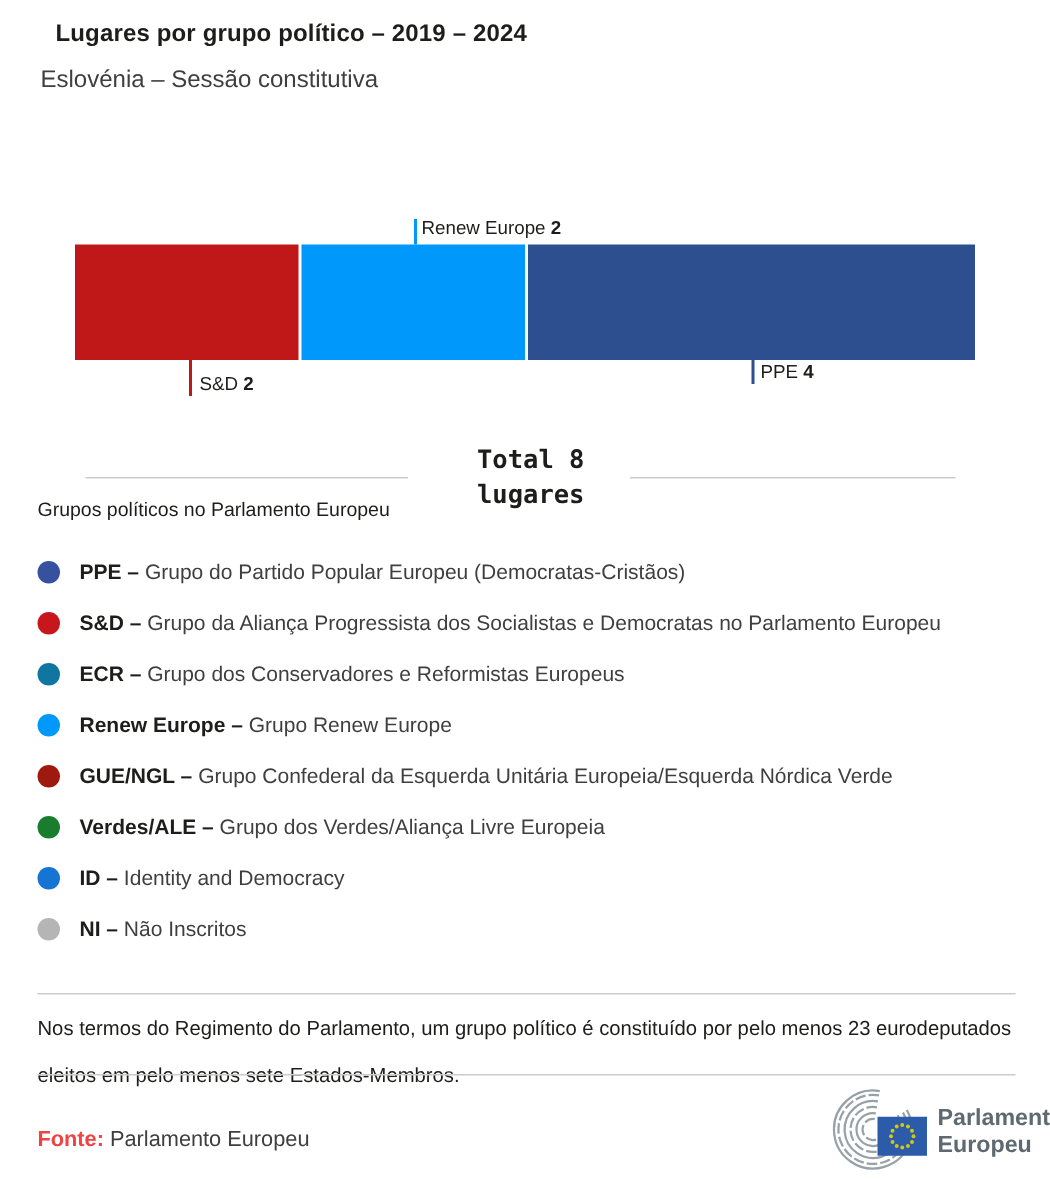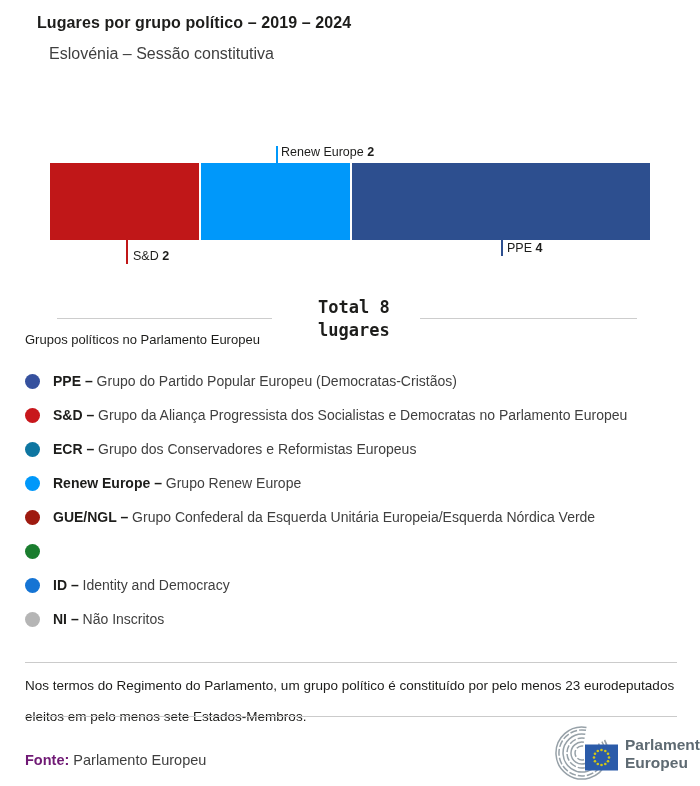--- a/index.html
+++ b/index.html
@@ -2,21 +2,21 @@
 <html><head>
 <meta charset="utf-8">
 <style>
   * { margin:0; padding:0; box-sizing:border-box; }
   html,body { background:#fff; }
   .page {
     position:relative; width:700px; height:786px; background:#ffffff;
     font-family:"Liberation Sans", sans-serif; color:#1d1d1b; overflow:hidden;
   }
   .title { position:absolute; left:25px; top:14px; font-size:16px; font-weight:bold; letter-spacing:.1px;margin-left:12px; }
-  .subtitle { position:absolute; left:27px; top:45px; font-size:16px; color:#3f3f3f;margin-left:22px; }
+  .subtitle { position:absolute; left:27px; top:45px; font-size:16px; color:#3f3f3f; }
 
   
   .chart { position:absolute; left:50px; top:146px; width:544px; height:124px; }
   .bar { position:absolute; left:0; top:17px; width:600px; height:77px; display:flex; gap:2px; }
   .seg { height:100%; }
   .tick { position:absolute; width:2px; }
   .callout { position:absolute; font-size:12.5px; white-space:nowrap; color:#1d1d1b; }
   .callout b { font-weight:bold; }
   .tick-renew { left:226px; top:0; height:17px; }
   .lbl-renew { left:231px; top:-1px; }
@@ -43,21 +43,21 @@
   .dot { width:15px; height:15px; border-radius:50%; flex:0 0 15px; margin-right:13px; }
   .legend-text { font-size:14px; color:#3f3f3f; }
   .legend-text b { color:#1d1d1b; font-weight:bold; }
 
   
   .rule { position:absolute; left:25px; width:652px; height:1px; background:#cbcbcb; }
   .rule-1 { top:662px; }
   .rule-2 { top:716px; }
   .note { position:absolute; left:25px; top:670px; width:658px; font-size:13.5px; line-height:31px; color:#1d1d1b; }
   .source { position:absolute; left:25px; top:752px; font-size:14.5px; color:#3f3f3f; }
-  .source b { color:#701a75; font-weight:bold; }
+  .source b { color:#ef4444; font-weight:bold; }
   .logo { position:absolute; left:555px; top:722px; width:155px; height:58px; }
   .logo svg { display:block; }
   .logo text { font-family:"Liberation Sans", sans-serif; font-weight:bold; }
 </style>
 </head>
 <body>
 
 <div class="page">
 
   <div class="title">Lugares por grupo político – 2019 – 2024</div>
@@ -106,20 +106,21 @@
       <div class="legend-row">
         <span class="dot" style="background: rgb(0, 152, 250);"></span>
         <span class="legend-text"><b>Renew Europe –</b> Grupo Renew Europe</span>
       </div>
       <div class="legend-row">
         <span class="dot" style="background: rgb(158, 26, 16);"></span>
         <span class="legend-text"><b>GUE/NGL –</b> Grupo Confederal da Esquerda Unitária Europeia/Esquerda Nórdica Verde</span>
       </div>
       <div class="legend-row">
         <span class="dot" style="background: rgb(26, 125, 46);"></span>
+        <span class="legend-text"><b>Verdes/ALE –</b> Grupo dos Verdes/Aliança Livre Europeia</span>
       </div>
       <div class="legend-row">
         <span class="dot" style="background: rgb(21, 116, 212);"></span>
         <span class="legend-text"><b>ID –</b> Identity and Democracy</span>
       </div>
       <div class="legend-row">
         <span class="dot" style="background: rgb(181, 181, 181);"></span>
         <span class="legend-text"><b>NI –</b> Não Inscritos</span>
       </div>
     </div>

